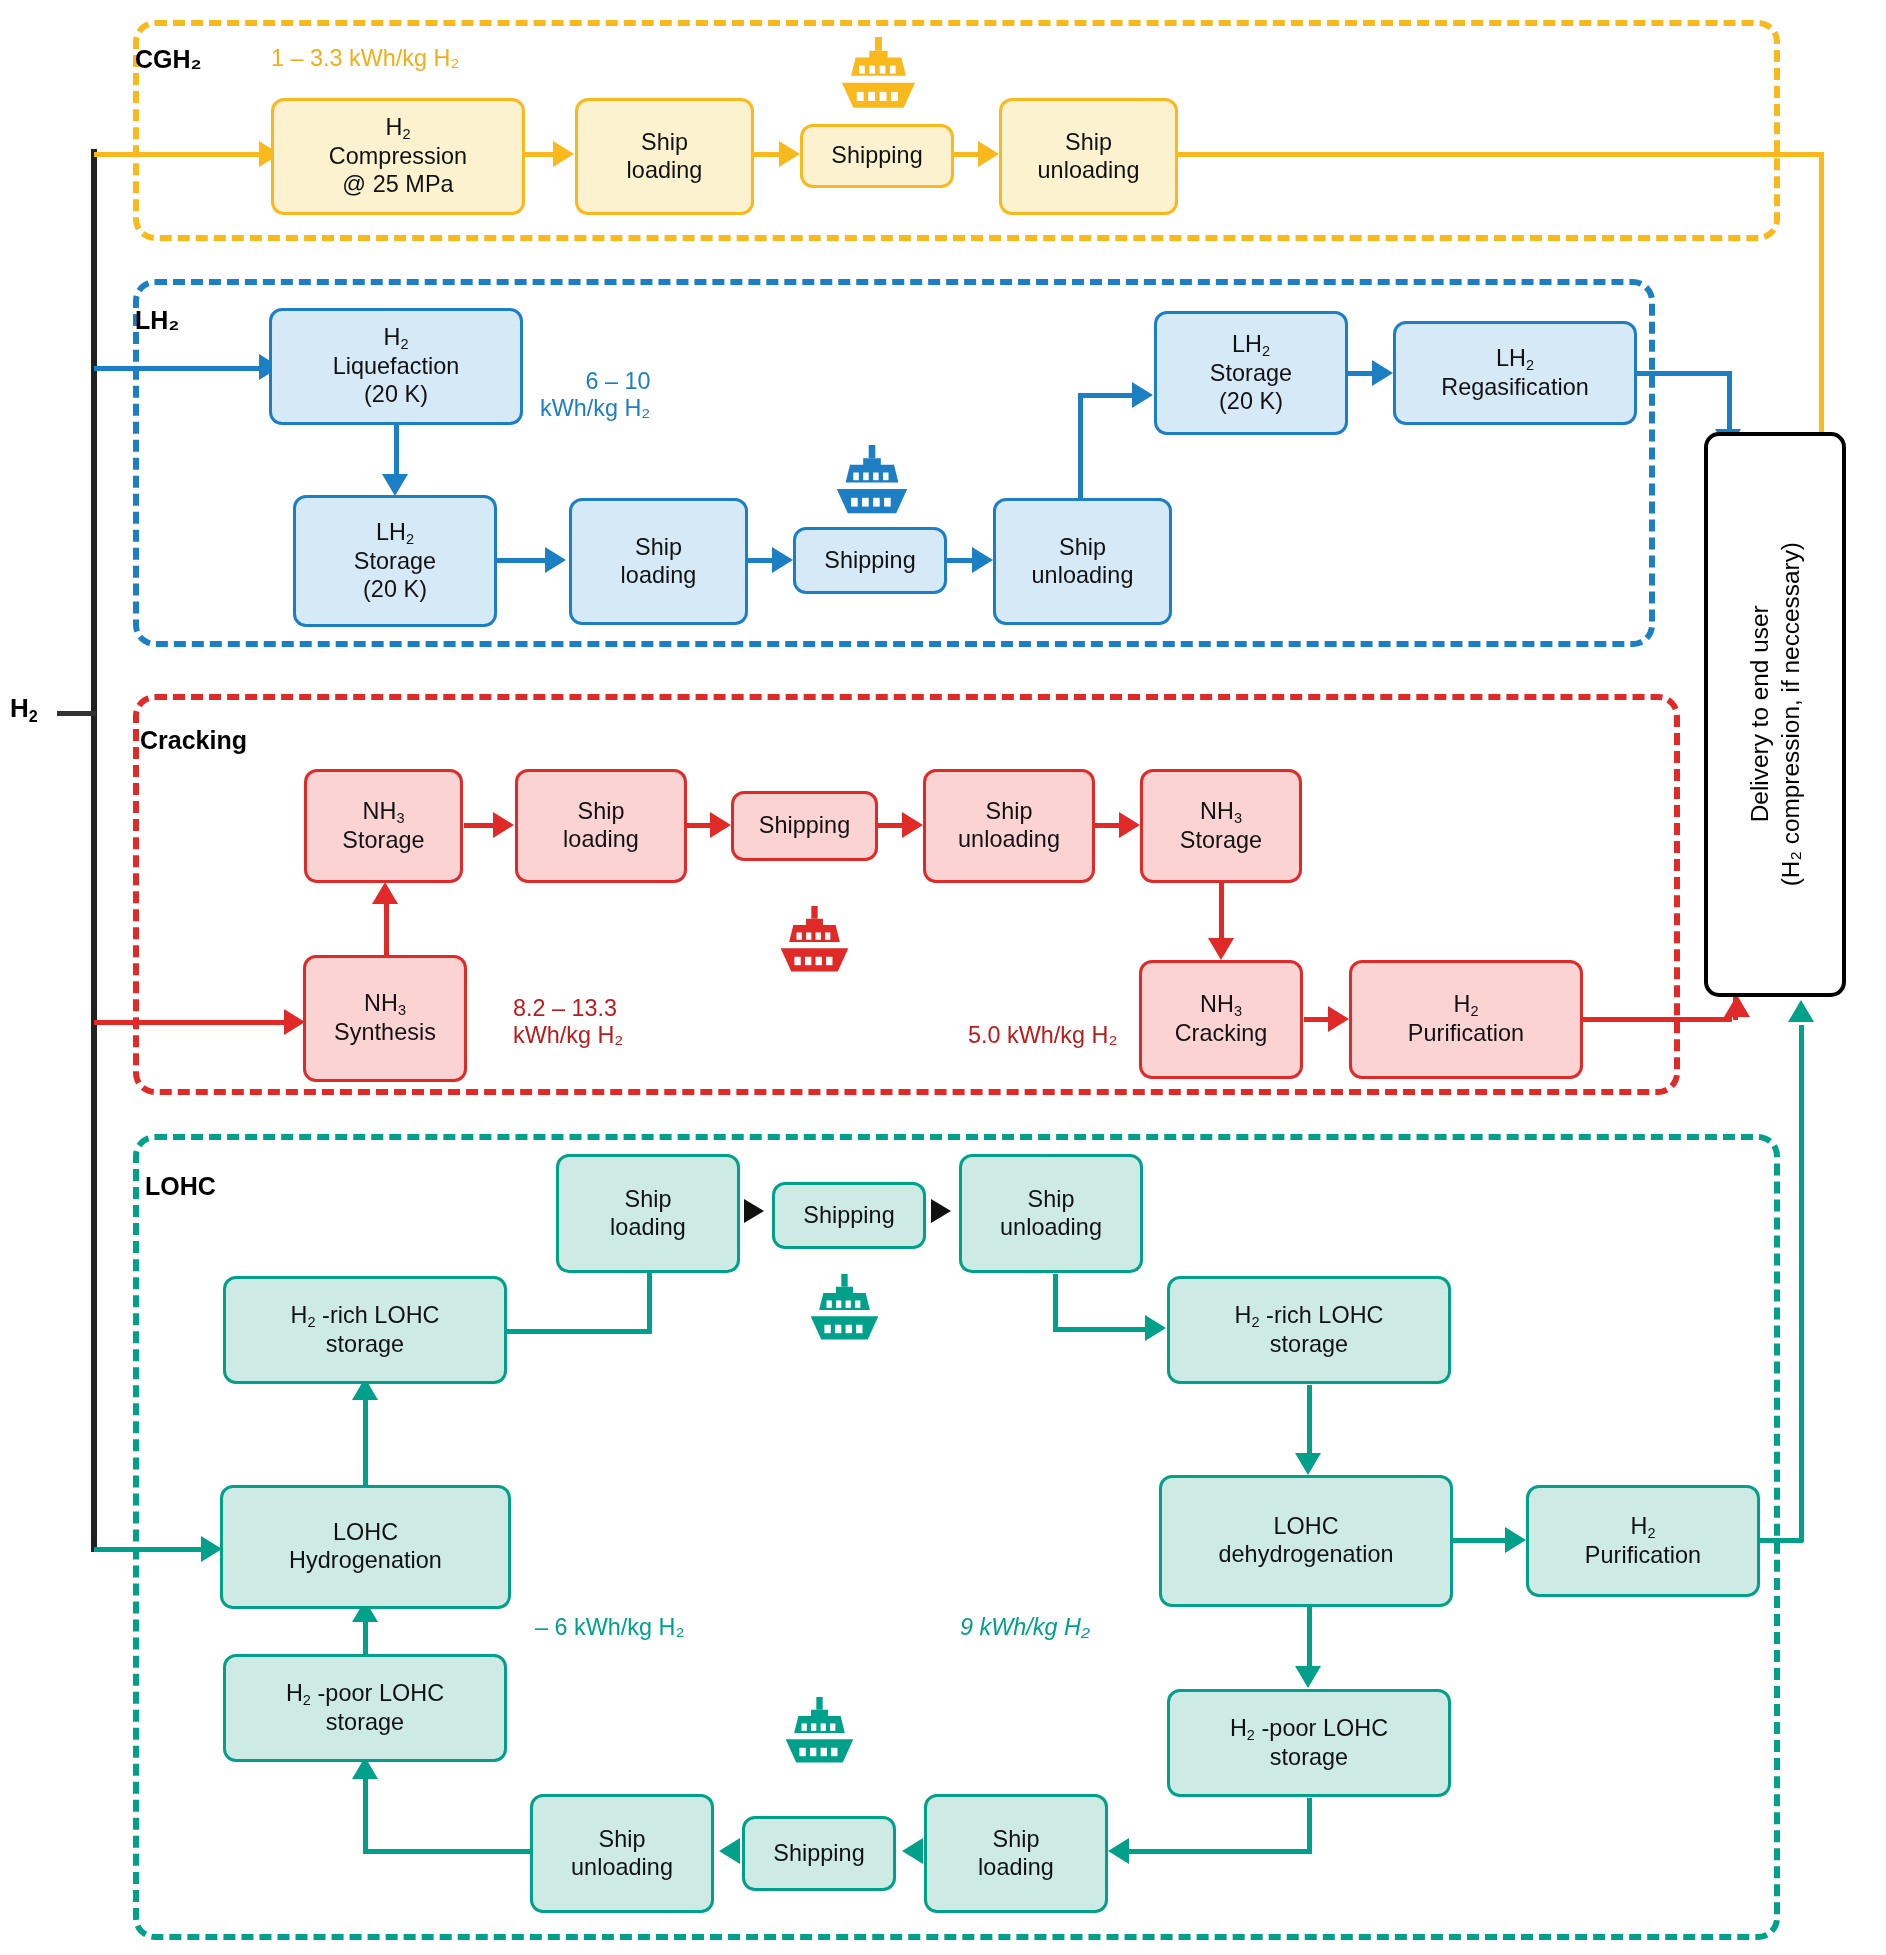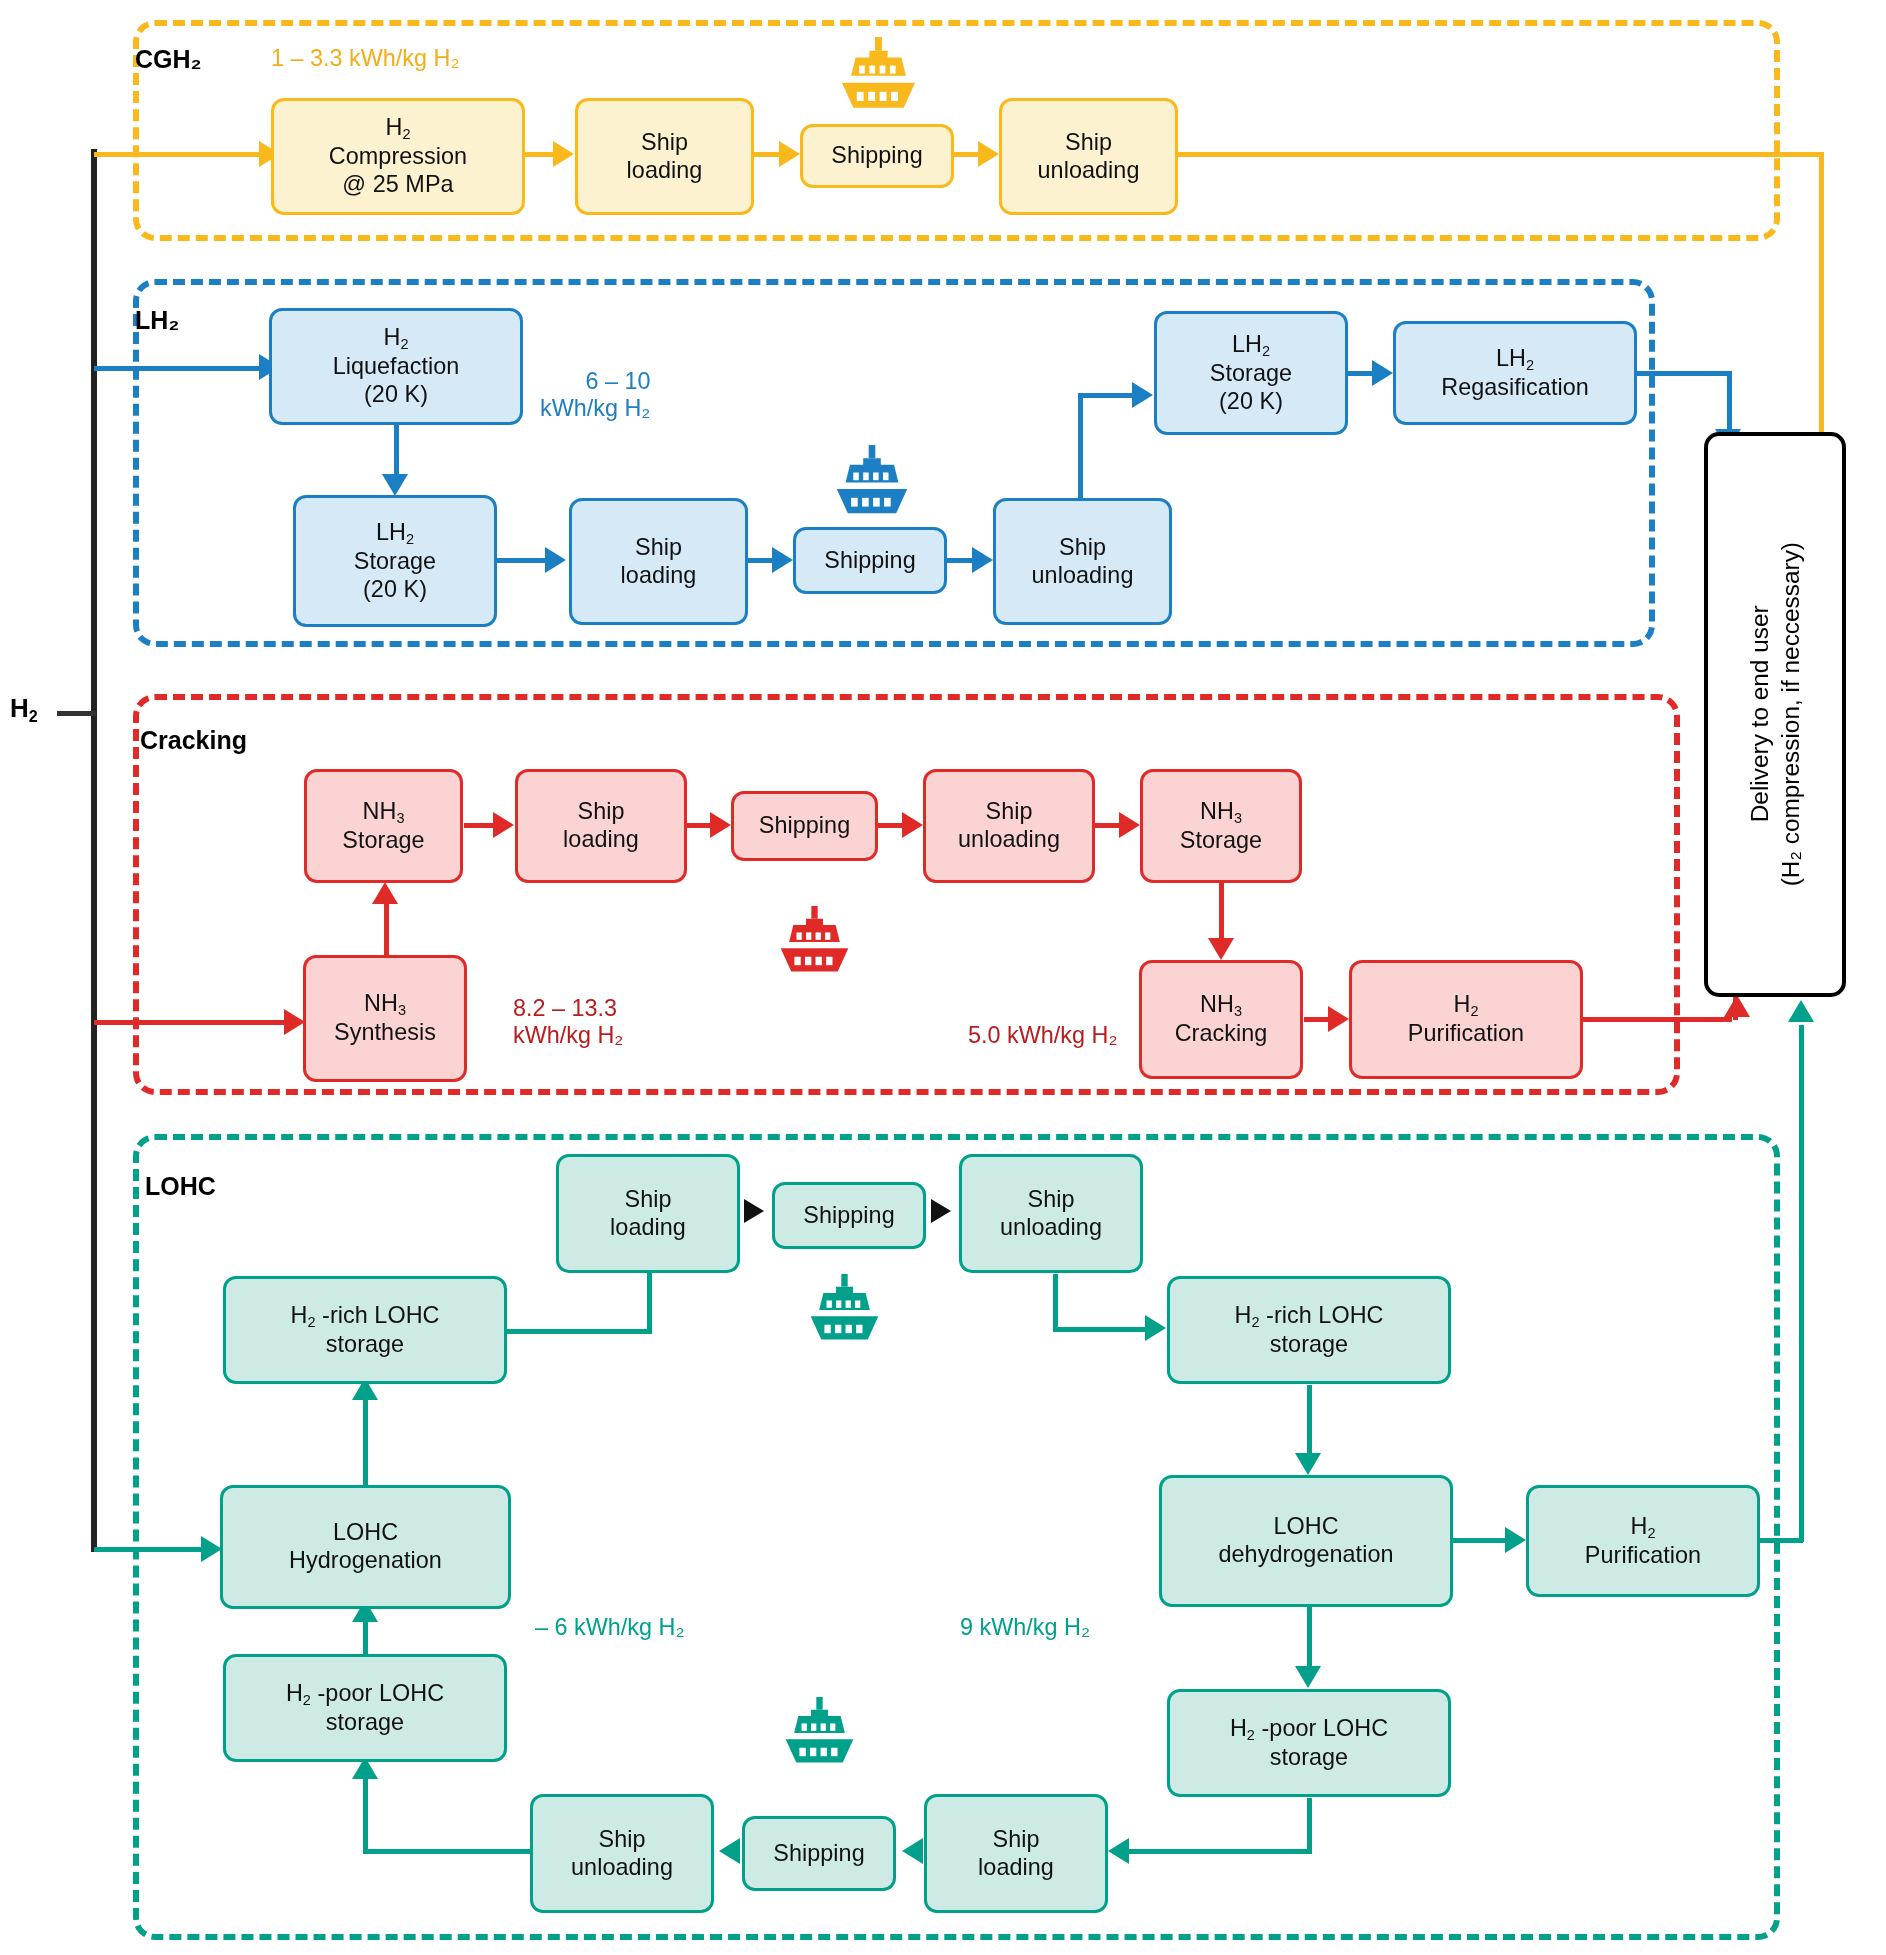--- a/index.html
+++ b/index.html
@@ -324,21 +324,21 @@
       <rect x="31" y="48" width="6" height="8"></rect>
         <rect x="41" y="48" width="6" height="8"></rect>
       <rect x="51" y="48" width="6" height="8"></rect>
         <rect x="61" y="48" width="6" height="8"></rect>
     </g>
   </svg>
 
   <div class="sect lo" style="left:133px;top:1134px;width:1647px;height:806px;"></div>
   <div class="sectlabel" style="left:145px;top:1172px;">LOHC</div>
   <div class="enlabel lo" style="left:535px;top:1614px;">– 6 kWh/kg H₂</div>
-  <div class="enlabel lo" style="left:960px;top:1614px;">9 kWh/kg H₂</div>
+  <div class="enlabel lo" style="left:960px;top:1614px;font-style:italic;">9 kWh/kg H₂</div>
 
   <div class="ln" style="left:94px;top:1547px;width:114px;height:4.5px;background:#00A08B;"></div>
   <div class="arrowhead" style="left:201px;top:1536px;border-top:13.4px solid transparent;border-bottom:13.4px solid transparent;border-left:21px solid #00A08B;"></div>
 
   <div class="pnode lo" style="left:220px;top:1485px;width:291px;height:124px;">
     <span class="lbl">LOHC<br>Hydrogenation</span>
   </div>
 
   <div class="ln" style="left:363px;top:1398px;width:4.5px;height:90px;background:#00A08B;"></div>
   <div class="arrowhead" style="left:352px;top:1378px;border-left:13.4px solid transparent;border-right:13.4px solid transparent;border-bottom:22.4px solid #00A08B;"></div>

